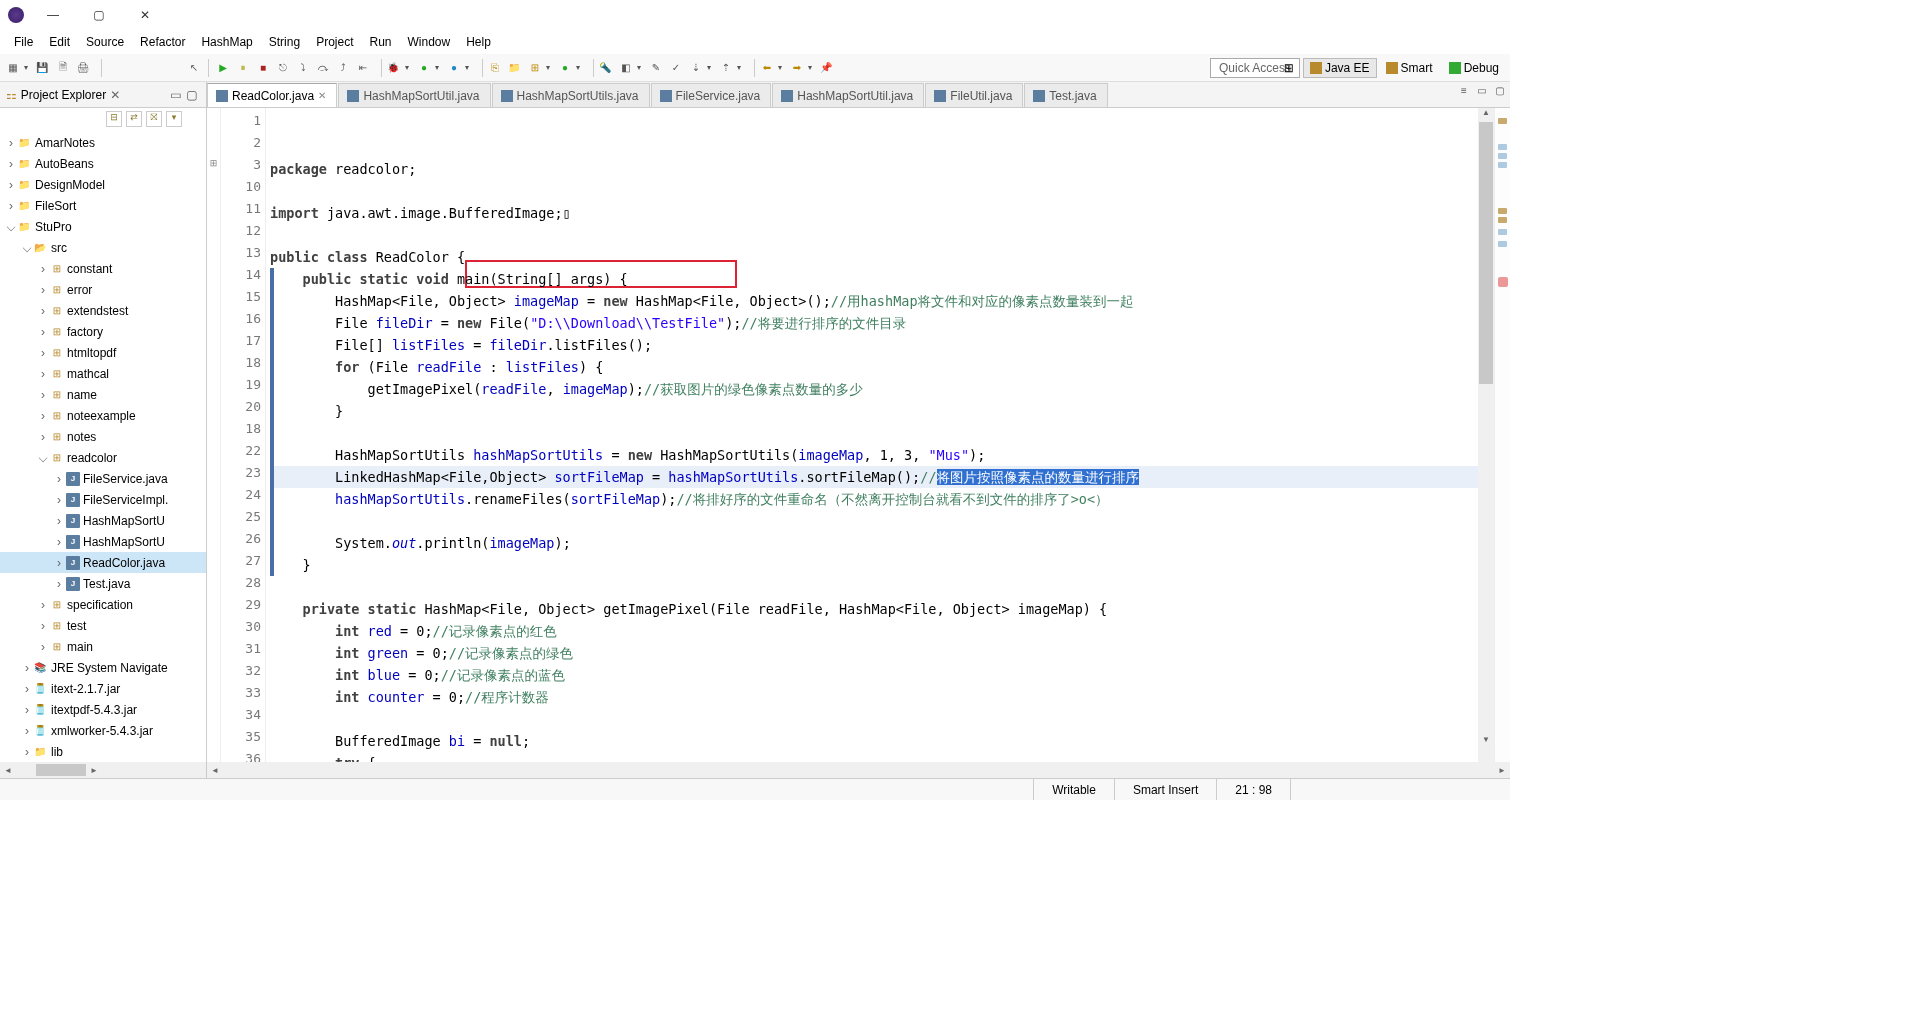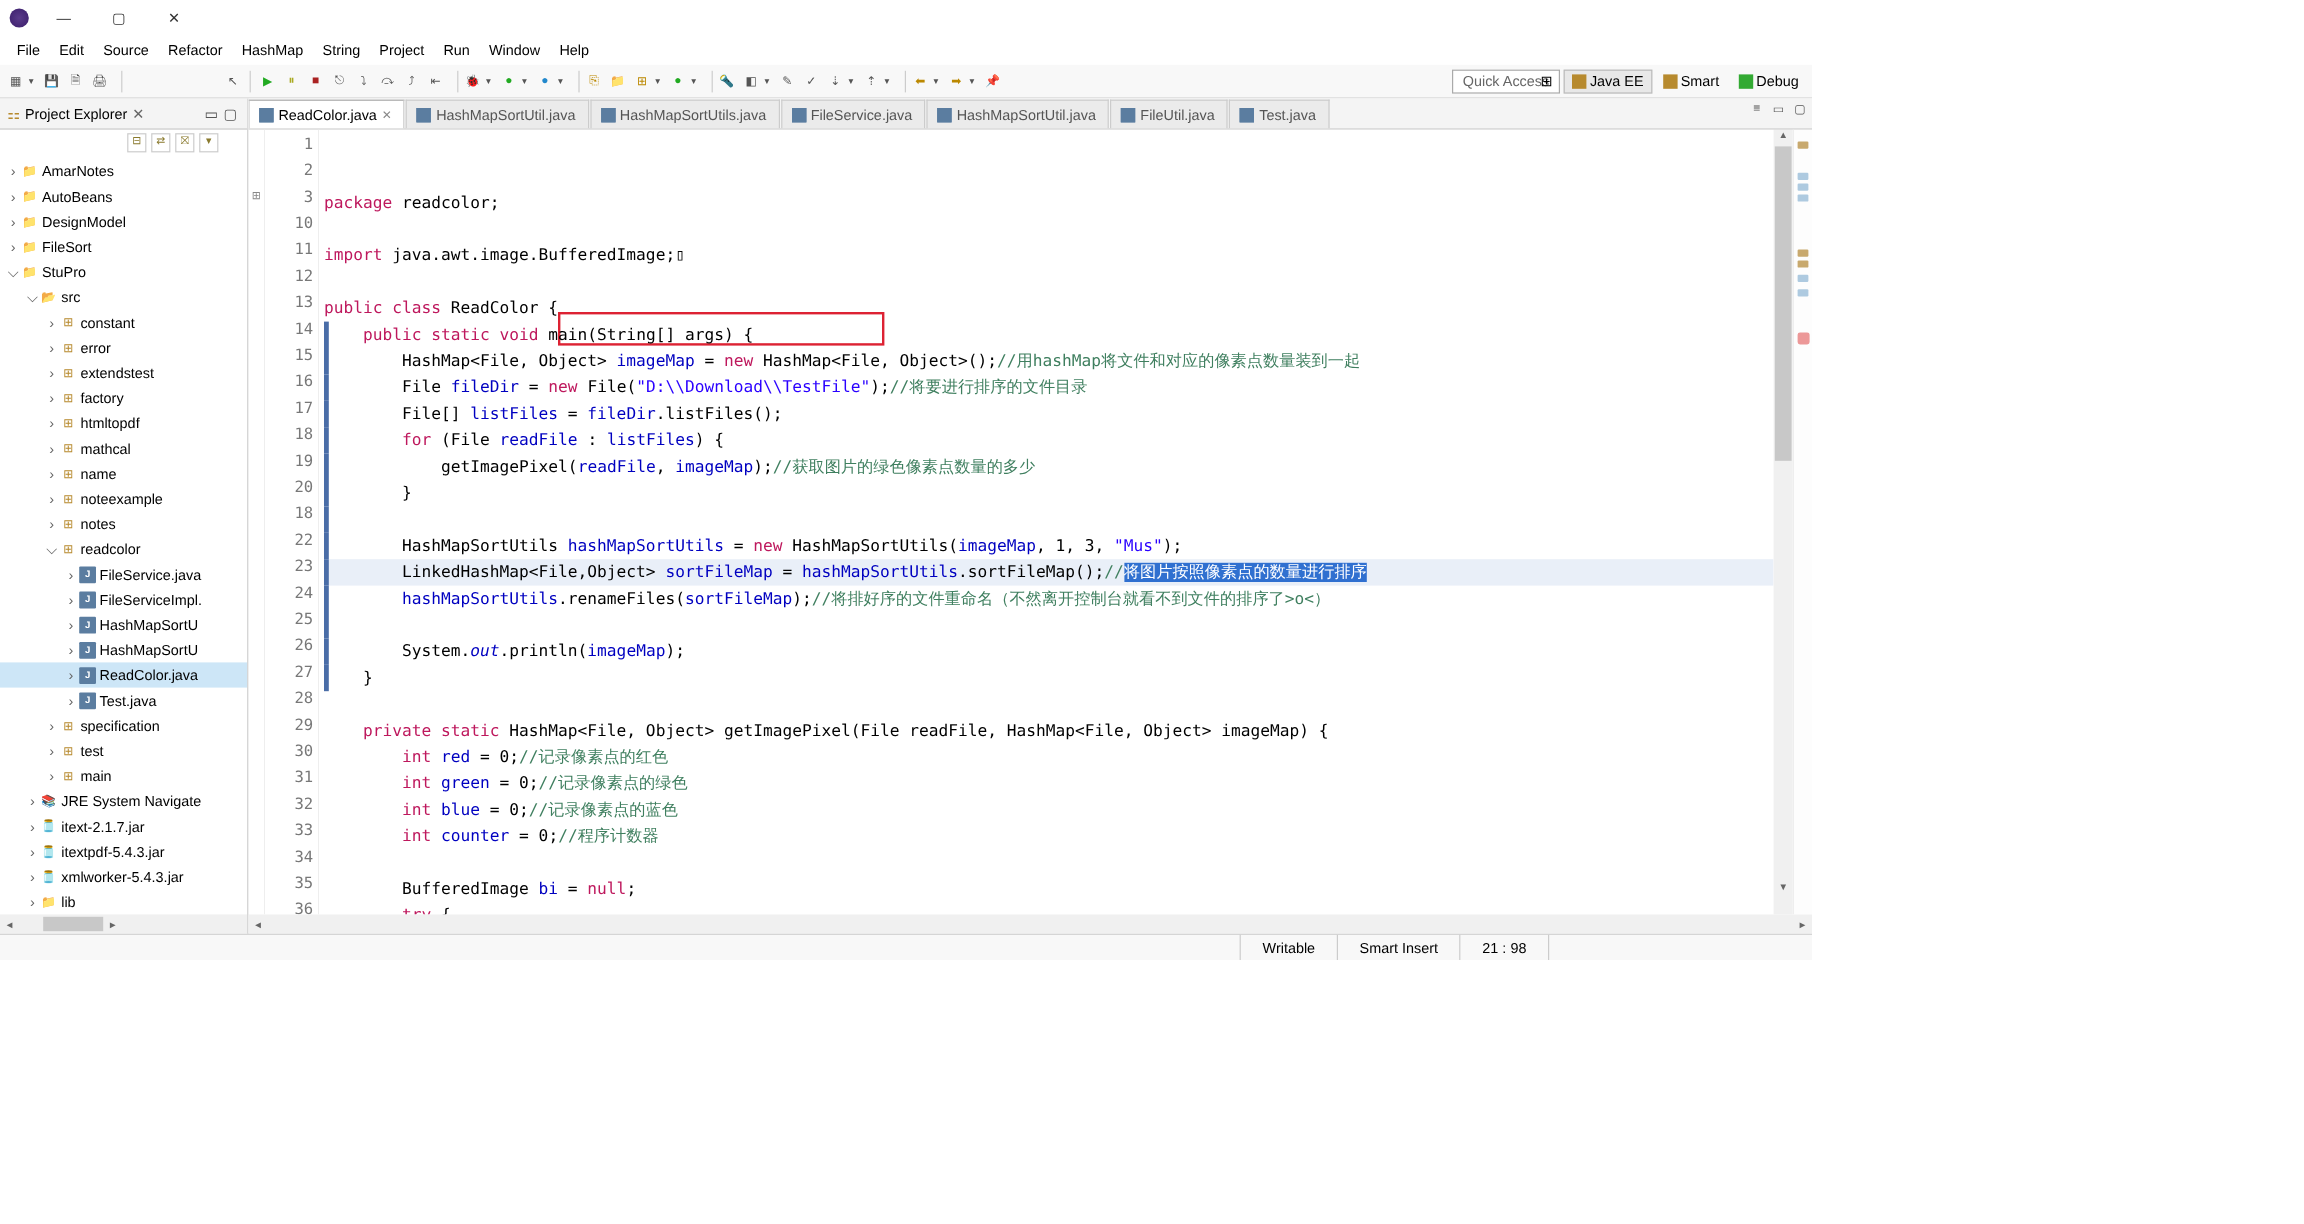--- a/index.html
+++ b/index.html
@@ -48,21 +48,21 @@
 .code-area { flex:1; display:flex; overflow:hidden; position:relative; }
 .gutter { width:45px; background:#fff; text-align:right; padding:2px 4px 0 0; font-family:Consolas,monospace; font-size:13px; color:#787878; border-right:1px solid #eee; }
 .gutter .ln { height:22px; line-height:22px; }
 .markers { width:14px; background:#fff; border-right:1px solid #eee;}
 .markers .m { height:22px; display:flex; align-items:center; justify-content:center; }
 .markers .m.fold { font-size:9px; color:#888; }
 .code { flex:1; font-family:Consolas,monospace; font-size:13.5px; padding:2px 0 0 4px; white-space:pre; overflow:hidden; background:#fff; }
 .code .line { height:22px; line-height:22px; position:relative; }
 .code .hl-line { background:#e9eff8; }
 .code .sel { background:#3070d0; color:#fff; }
-.kw { color:#be185d; font-weight:normal; }
+.kw { color:#404040; font-weight:bold; }
 .cm { color:#3f7f5f; }
 .str { color:#2a00ff; }
 .fld { color:#0000c0; font-style:italic; }
 .fld2 { color:#0000c0; }
 .mth { }
 .redbox { position:absolute; border:2px solid #d23; pointer-events:none; }
 .vscroll { width:16px; background:#f0f0f0; position:relative; }
 .vscroll::before { content:"▲"; position:absolute; top:0; width:100%; text-align:center; font-size:8px; color:#666; }
 .vscroll::after { content:"▼"; position:absolute; bottom:18px; width:100%; text-align:center; font-size:8px; color:#666; }
 .vscroll .thumb { position:absolute; top:14px; width:14px; left:1px; height:40%; background:#c8c8c8; }

